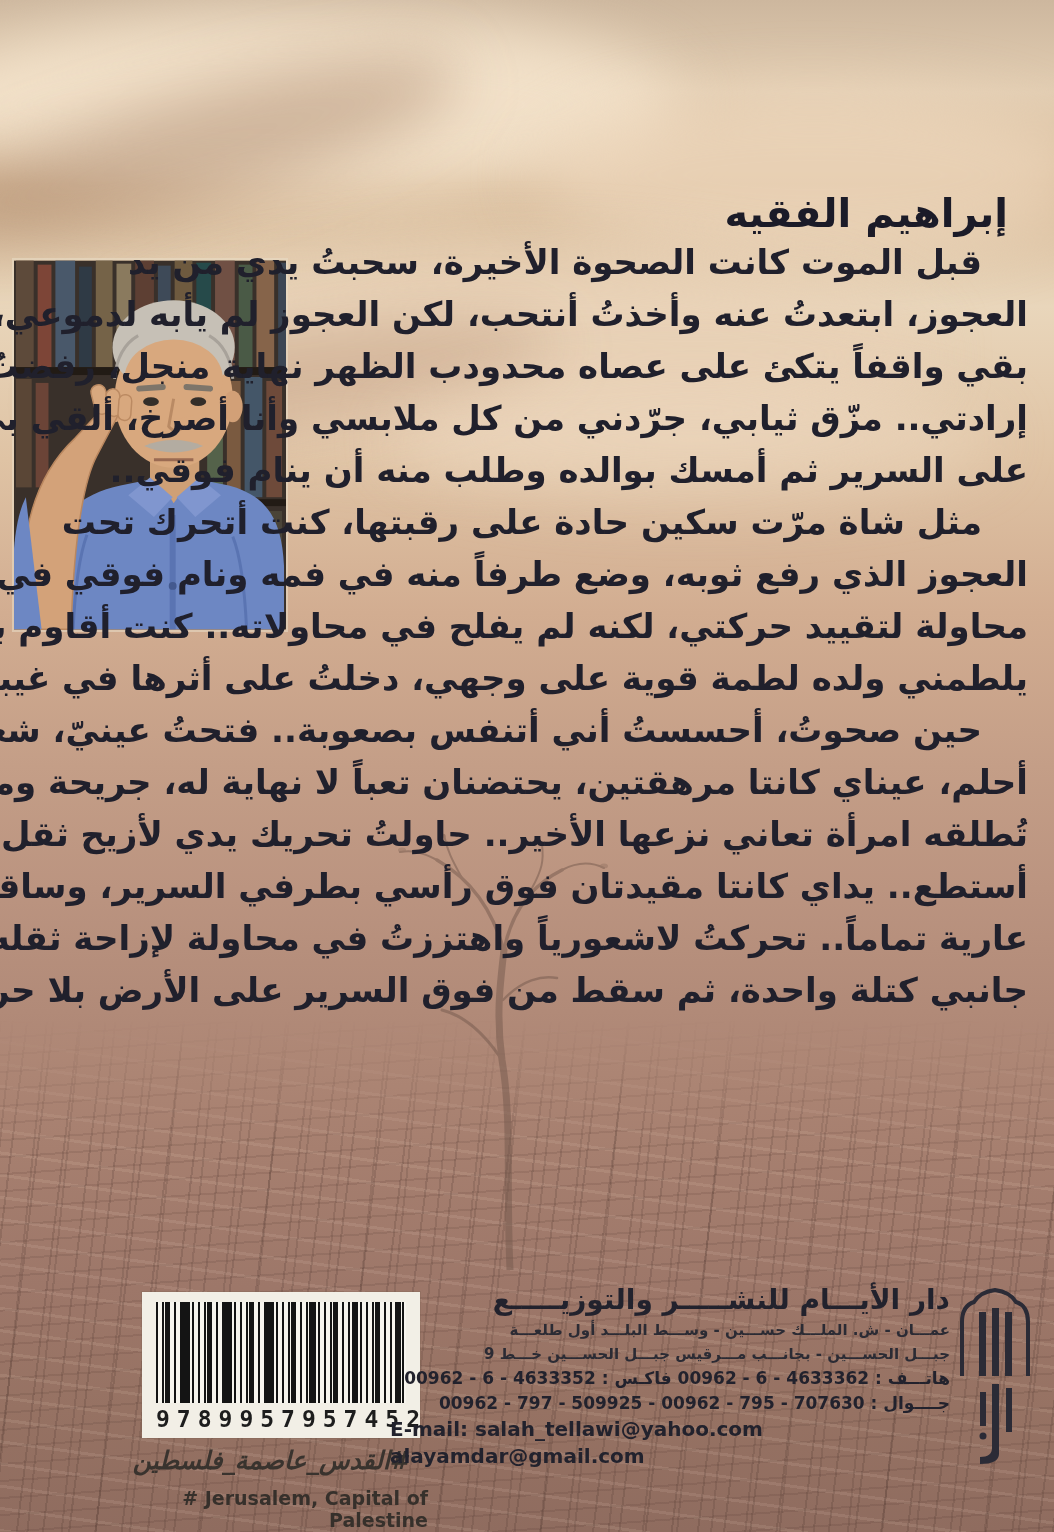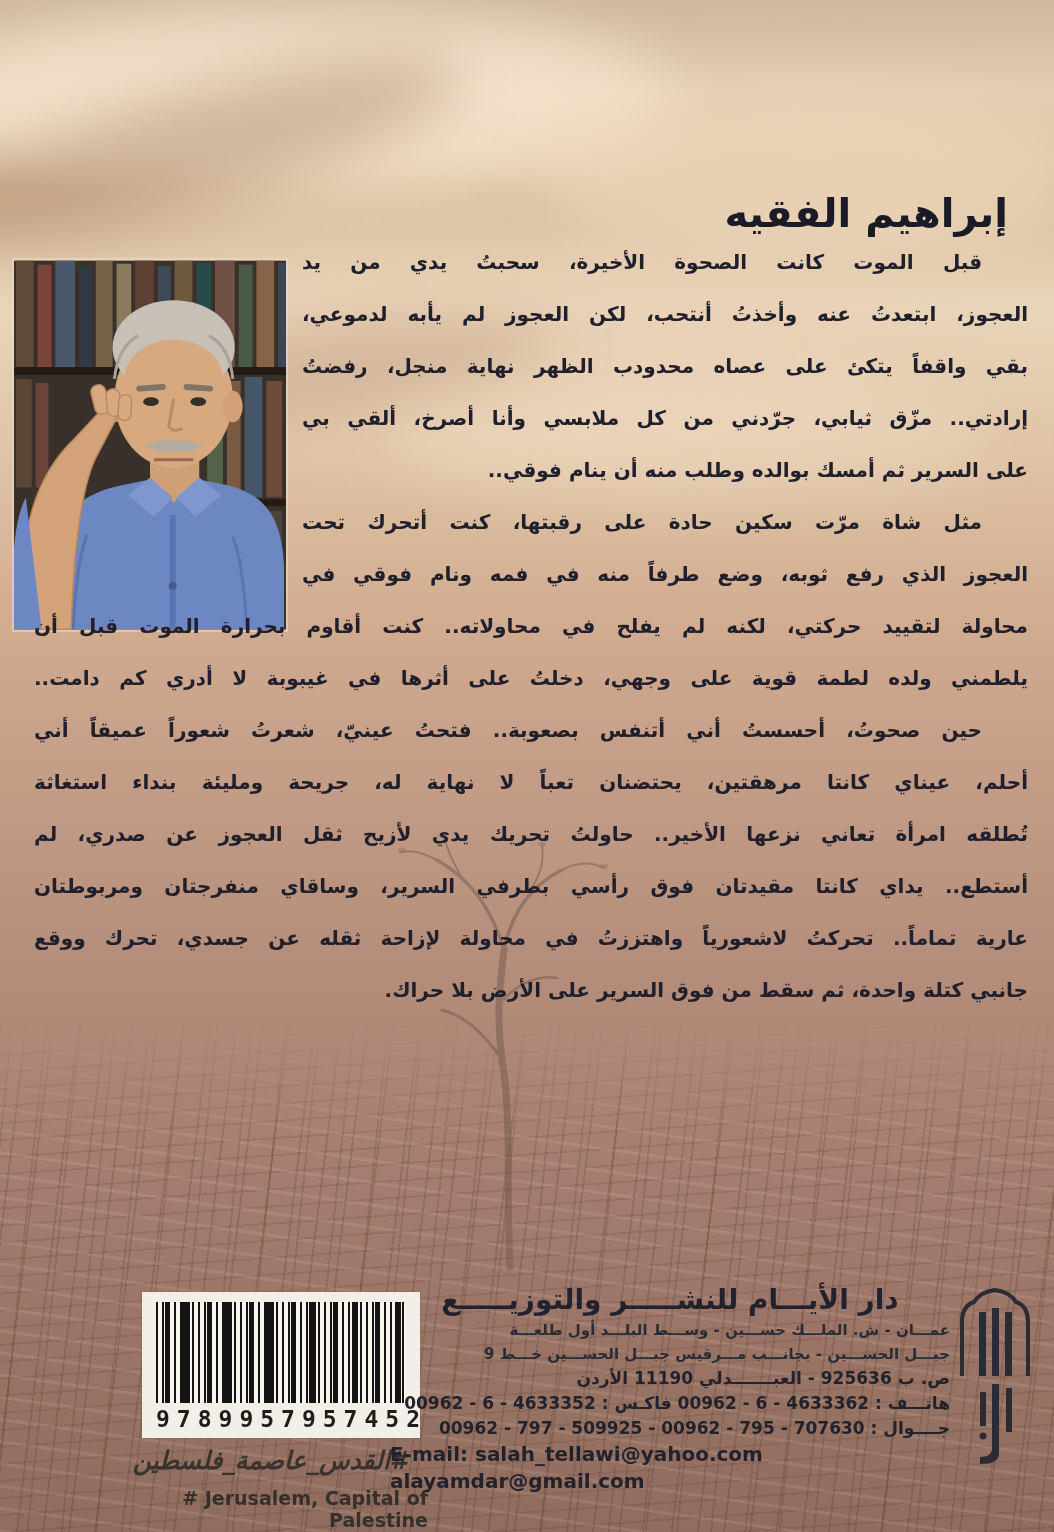--- a/index.html
+++ b/index.html
@@ -38,21 +38,21 @@
     border:2px solid rgba(233,222,200,.55);box-sizing:border-box;overflow:hidden;
   }
   
   .author-name{
     position:absolute;top:190px;right:46px;direction:rtl;
     font-size:40px;font-weight:bold;color:#1b1b28;letter-spacing:0;
   }
   
   .excerpt{position:absolute;top:236px;left:34px;right:26px;direction:rtl;}
   .xline{
-    font-size:20px;line-height:52px;font-weight:bold;color:#20202c;
+    font-size:34px;line-height:52px;font-weight:bold;color:#20202c;
     text-align:justify;text-align-last:justify;white-space:nowrap;
   }
   .xline.narrow{margin-left:268px;}
   .xline.indent{padding-right:46px;}
   .xline.ender{text-align:left;text-align-last:right;}
   
   .barcode-box{
     position:absolute;left:142px;top:1292px;width:278px;height:146px;
     background:#f2efe6;box-sizing:border-box;padding:10px 14px 6px;
     display:flex;flex-direction:column;box-shadow:0 0 0 1px rgba(120,95,80,.25);
@@ -73,21 +73,21 @@
   .hashtag-ar{
     position:absolute;left:120px;top:1446px;width:300px;direction:rtl;text-align:center;
     font-size:25px;font-weight:bold;color:#39332e;font-style:italic;
   }
   .hashtag-en{
     position:absolute;left:112px;top:1487px;width:316px;text-align:right;
     font-size:19px;font-weight:bold;color:#36302b;
   }
   
   .publisher{position:absolute;right:104px;top:1282px;width:560px;direction:rtl;text-align:right;color:#25252f;}
-  .pub-name{font-size:28px;font-weight:bold;line-height:36px;color:#22222d;text-align:center;}
+  .pub-name{font-size:28px;font-weight:bold;line-height:36px;color:#22222d;}
   .pub-addr{font-size:15px;font-weight:bold;line-height:24px;color:#2b2b34;}
   .pub-contact{font-size:17px;font-weight:bold;line-height:25px;color:#22222d;}
   .num{unicode-bidi:embed;}
   .pub-email{direction:ltr;text-align:left;font-size:20px;font-weight:bold;line-height:27px;color:#22222d;}
   .pub-email.e1{}
   .pub-email.e2{}
   .logo{position:absolute;right:14px;top:1288px;}
 </style>
 </head>
 <body>
@@ -216,21 +216,20 @@
     <div class="barcode-digits">9789957957452</div>
   </div>
 
   <div class="hashtag-ar">#القدس_عاصمة_فلسطين</div>
   <div class="hashtag-en"># Jerusalem, Capital of Palestine</div>
 
   <div class="publisher">
     <div class="pub-name">دار الأيـــام للنشـــــر والتوزيـــــع</div>
     <div class="pub-addr">عمـــان - ش. الملـــك حســـين - وســـط البلـــد أول طلعـــة</div>
     <div class="pub-addr">جبـــل الحســـين - بجانـــب مـــرقيس جبـــل الحســـين خـــط 9</div>
-    <div class="pub-contact">ص. ب 925636 - العبـــــــدلي 11190 الأردن</div>
     <div class="pub-contact">
       <span>هاتـــف : </span><span class="num" dir="ltr">00962 - 6 - 4633362</span><span> فاكـس : </span><span class="num" dir="ltr">00962 - 6 - 4633352</span>
     </div>
     <div class="pub-contact">
       <span>جــــوال : </span><span class="num" dir="ltr">00962 - 797 - 509925 - 00962 - 795 - 707630</span>
     </div>
     <div class="pub-email e1">E-mail: salah_tellawi@yahoo.com</div>
     <div class="pub-email e2">alayamdar@gmail.com</div>
   </div>
 

